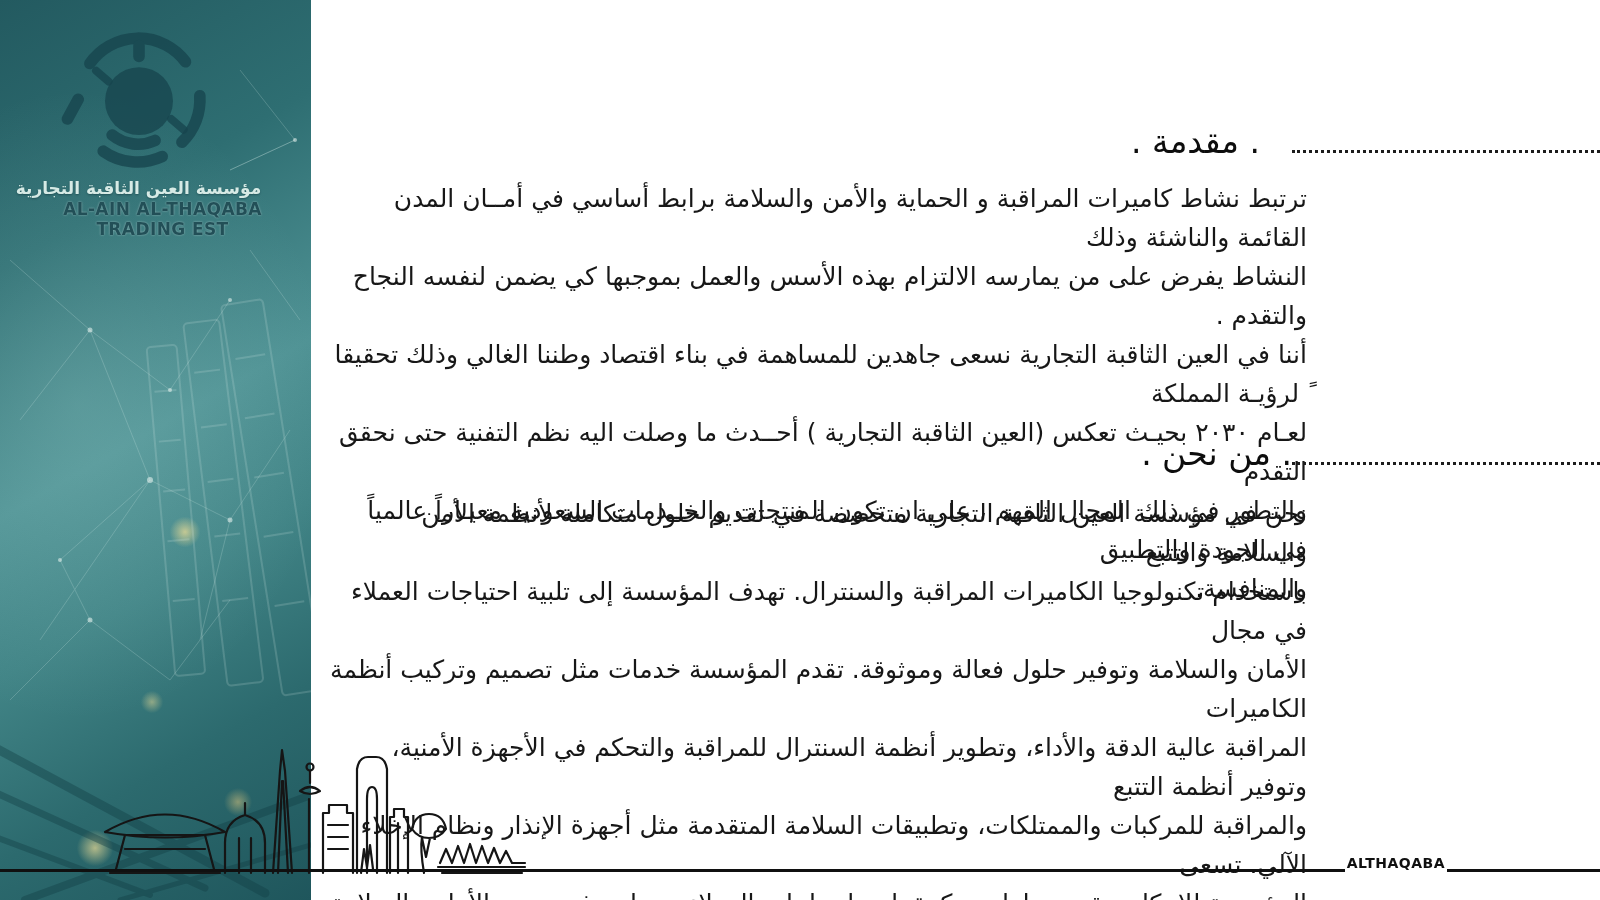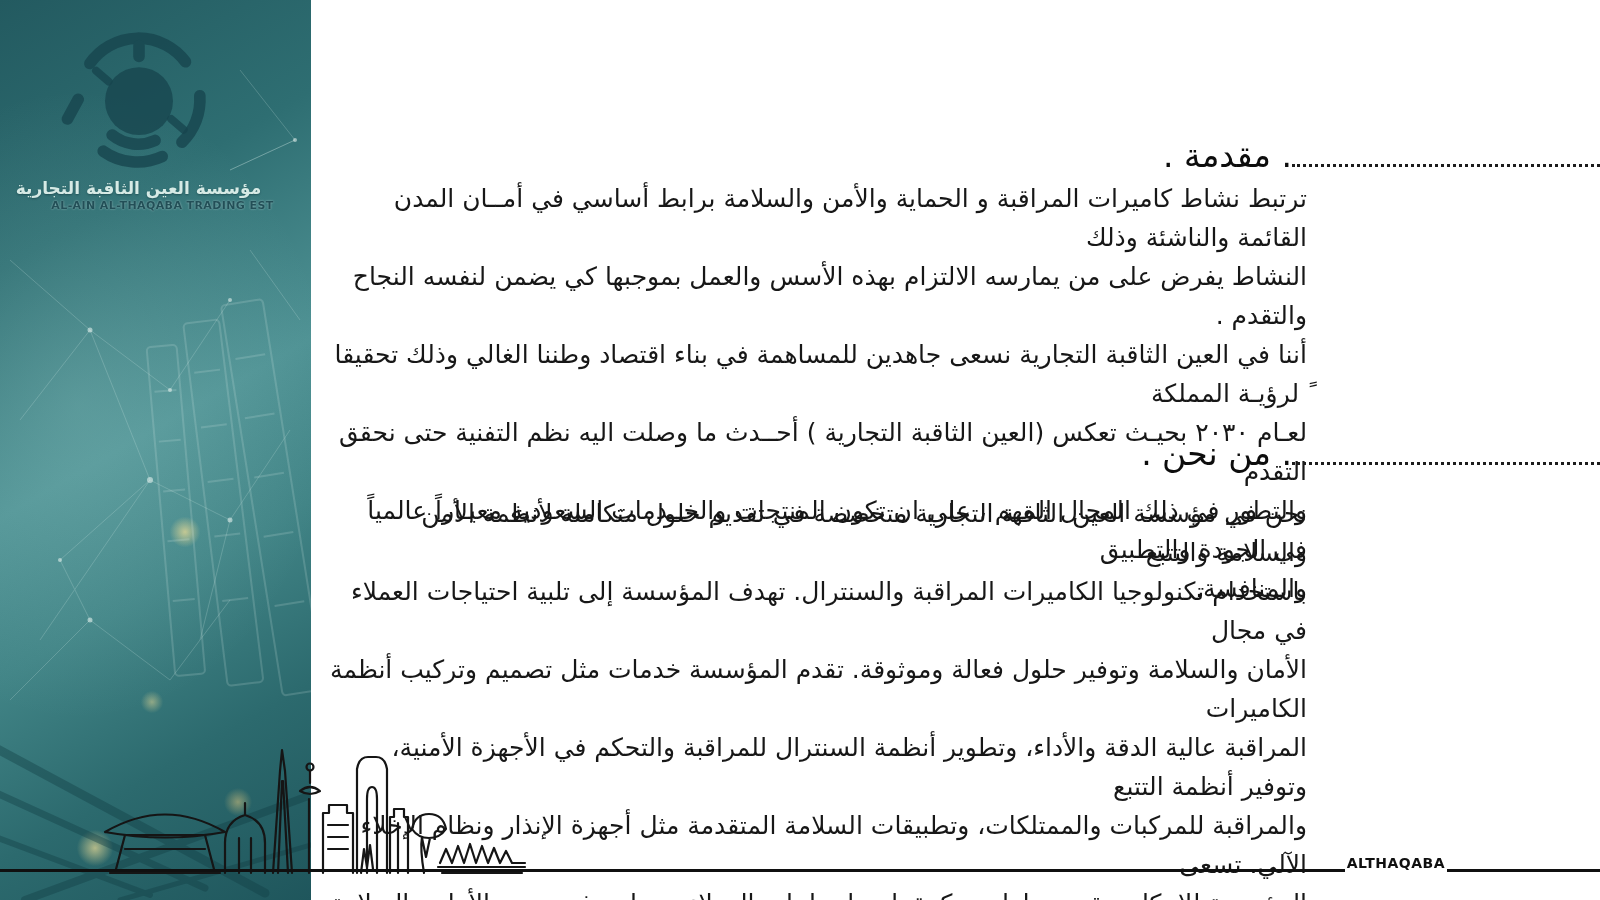--- a/index.html
+++ b/index.html
@@ -19,26 +19,26 @@
       radial-gradient(ellipse 340px 420px at 25% 45%, rgba(165,215,210,.22), rgba(165,215,210,0) 75%),
       linear-gradient(150deg,#235a60 0%,#2e6e72 25%,#4f9294 48%,#418486 63%,#2c6a6e 80%,#1f565c 100%);
     overflow:hidden;
   }
   .sidebar svg.deco{position:absolute;left:0;top:0;}
   
   .logo-wrap{position:absolute;top:26px;left:0;width:277px;text-align:center;z-index:3;}
   .logo-emblem svg{display:block;margin:0 auto;}
   .logo-ar{font-size:17px;font-weight:bold;color:#d6eae5;direction:rtl;margin-top:0;
            text-shadow:0 1px 2px rgba(10,45,50,.45);}
-  .logo-en{font-size:11px;font-weight:bold;letter-spacing:.4px;color:#224f57;
+  .logo-en{font-size:17px;font-weight:bold;letter-spacing:.4px;color:#224f57;
            text-shadow:0 0 2px rgba(235,250,247,.55);margin-top:1px;margin-left:48px;}
   
   .main{position:absolute;left:311px;top:0;right:0;bottom:0;}
   .title-row{position:absolute;left:0;right:0;height:54px;display:flex;align-items:center;}
-  #title-row-intro{top:128px;}
+  #title-row-intro{top:114px;gap:32px;}
   #title-row-about{top:426px;}
   .title-row .spacer{flex:1;}
   .title-text{font-size:33px;color:#0d0d0d;direction:rtl;white-space:nowrap;}
   .leader{width:308px;border-bottom:3px dotted #1c1c1c;transform:translateY(10px);}
   .para{
     position:absolute;right:293px;left:18px;
     direction:rtl;text-align:right;white-space:pre-line;
     font-size:25px;line-height:39px;color:#171717;
   }
   #para-intro{top:179px;}

